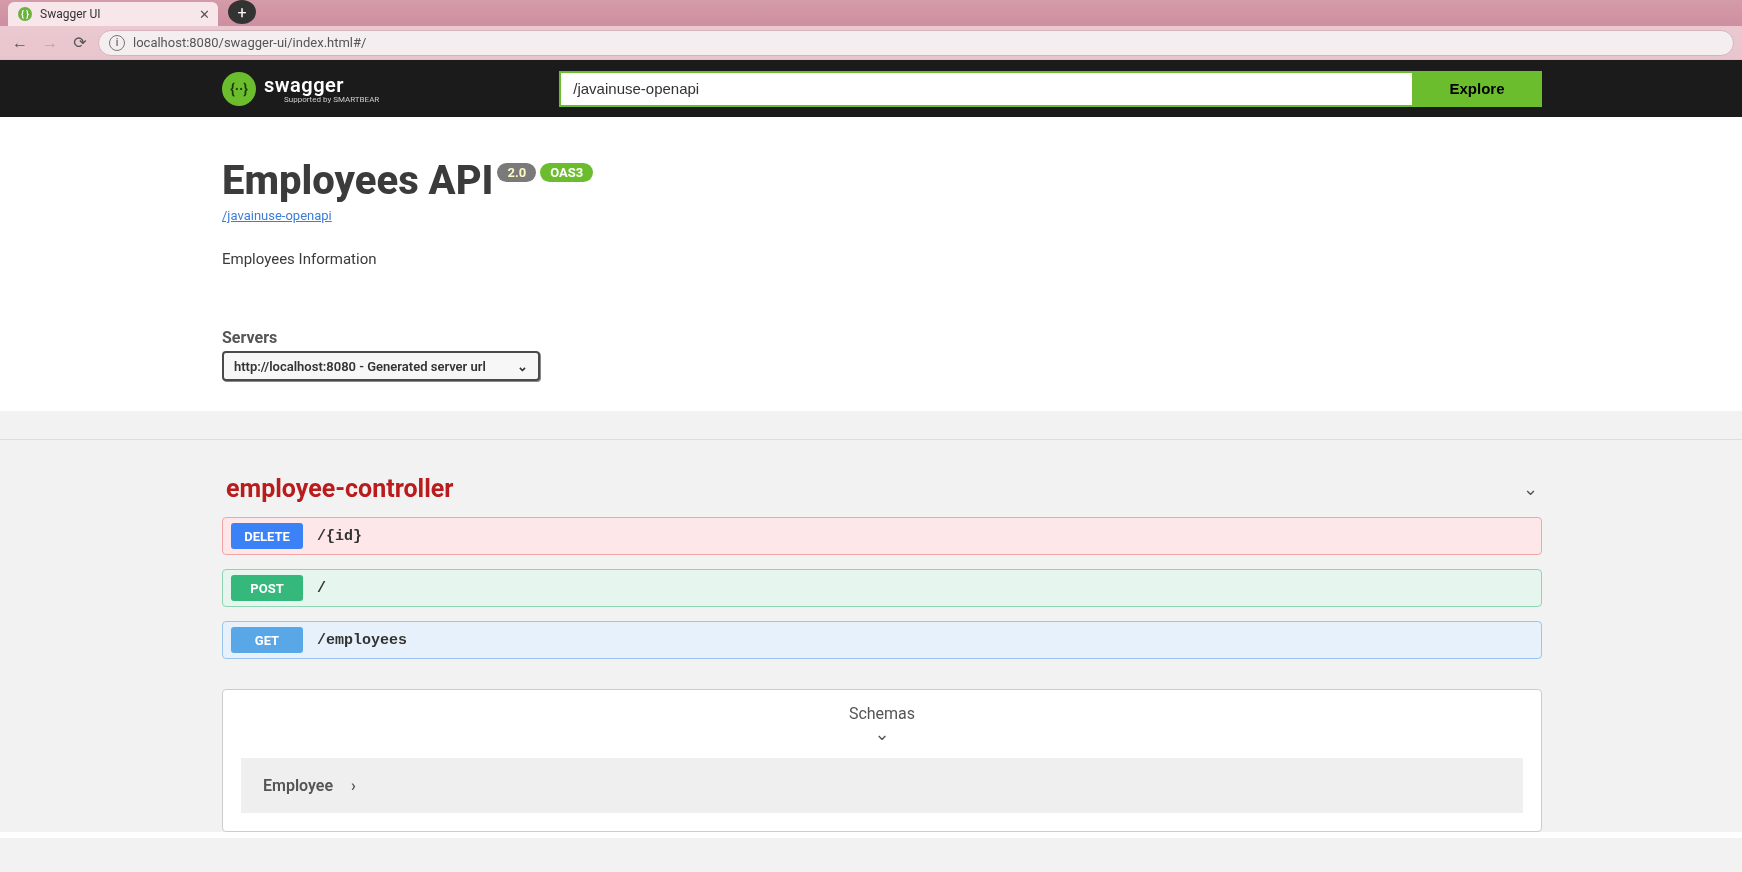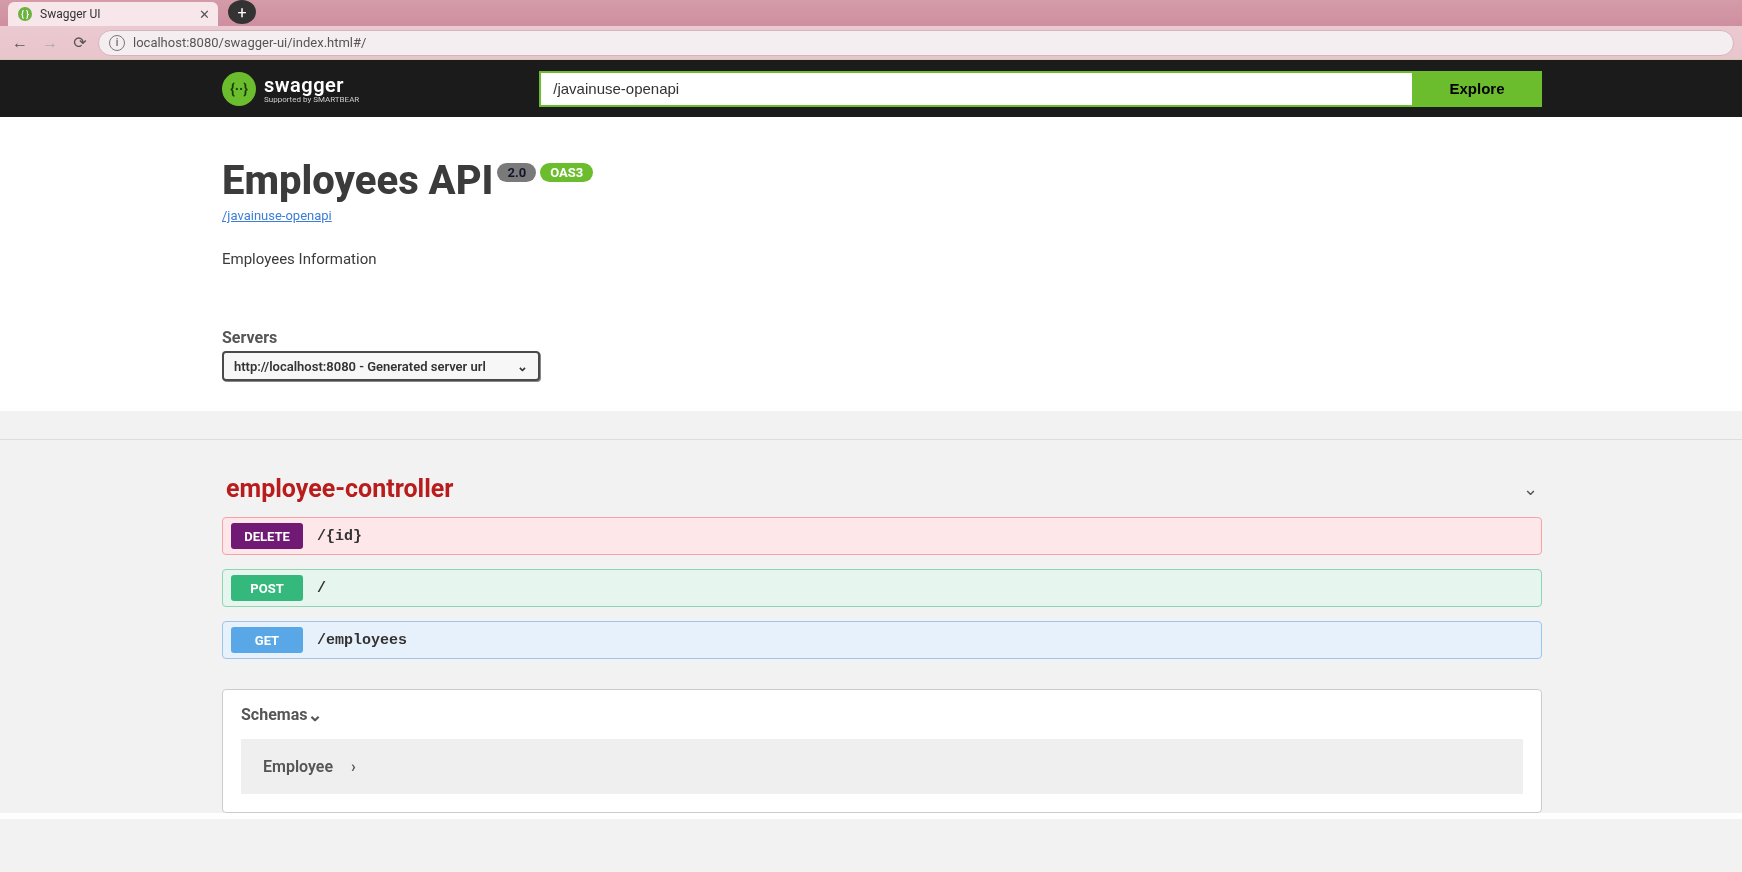--- a/index.html
+++ b/index.html
@@ -94,21 +94,21 @@
     display:flex;align-items:center;gap:8px;
   }
   .swagger-badge {
     width:34px;height:34px;border-radius:50%;
     background:#6bbd2e;
     display:flex;align-items:center;justify-content:center;
     color:#173b00;font-weight:bold;font-size:14px;
   }
   .swagger-text { color:#fff; }
   .swagger-text .main { font-size:20px; font-weight:600; letter-spacing:0.5px;}
-  .swagger-text .sub { font-size:8px; color:#ccc; margin-top:-2px;}
+  .swagger-text .sub { font-size:8px; color:#ccc; margin-top:-2px;margin-left:20px;}
   .explore-wrap {
     flex:1; display:flex; margin-left:160px;
   }
   .explore-input {
     flex:1; height:36px;
     border:2px solid #6bbd2e;
     border-right:none;
     background:#fff;
     font-size:15px; padding:0 12px;
     color:#333; outline:none;
@@ -127,21 +127,21 @@
     padding:40px 0 30px;
   }
   .container {
     width:1320px; margin-left:222px;
   }
   .title-row { display:flex; align-items:center; gap:4px; }
   h1.api-title {
     font-size:40px; font-weight:800; color:#3b3b3b;
   }
   .ver-badge {
-    background:#7a7a7a; color:#0f172a;
+    background:#7a7a7a; color:#fef9c3;
     font-size:13px; font-weight:bold;
     padding:2px 10px; border-radius:12px;
     position:relative; top:-8px;
   }
   .oas-badge {
     background:#6bbd2e; color:#fff;
     font-size:13px; font-weight:bold;
     padding:2px 10px; border-radius:12px;
     position:relative; top:-8px;
   }
@@ -187,35 +187,35 @@
   .op.delete { background:#fde7e8; border:1px solid #f5a3a6;}
   .op.post   { background:#e6f5ee; border:1px solid #8fd4b3;}
   .op.get    { background:#e7f1fb; border:1px solid #9cc5ee;}
   .method {
     width:72px; height:26px;
     border-radius:3px;
     display:flex;align-items:center;justify-content:center;
     font-weight:700; font-size:13px; color:#fff;
     margin-right:14px;
   }
-  .op.delete .method{ background:#701a75;}
+  .op.delete .method{ background:#3b82f6;}
   .op.post .method{ background:#34b87c;}
   .op.get .method{ background:#5aa7e8;}
   .path { font-family:"Courier New",monospace; font-size:15px; font-weight:700; color:#333;}
 
   .schemas-box {
     margin-top:30px;
     border:1px solid #ccc;
     border-radius:4px;
     background:#fff;
   }
   .schemas-head {
     display:flex; align-items:center; justify-content:flex-start;
     padding:14px 18px;
-    font-size:16px; font-weight:700; color:#555;
+    font-size:16px; font-weight:400; color:#555;flex-direction:column;
   }
   .schema-item-wrap { padding:0 18px 18px;}
   .schema-item {
     background:#efefef;
     padding:18px 22px;
     display:flex; align-items:center; gap:18px;
     font-size:16px; color:#555; font-weight:600;
   }
   .zero-edge { height:6px; background:#fff;}
 </style>

